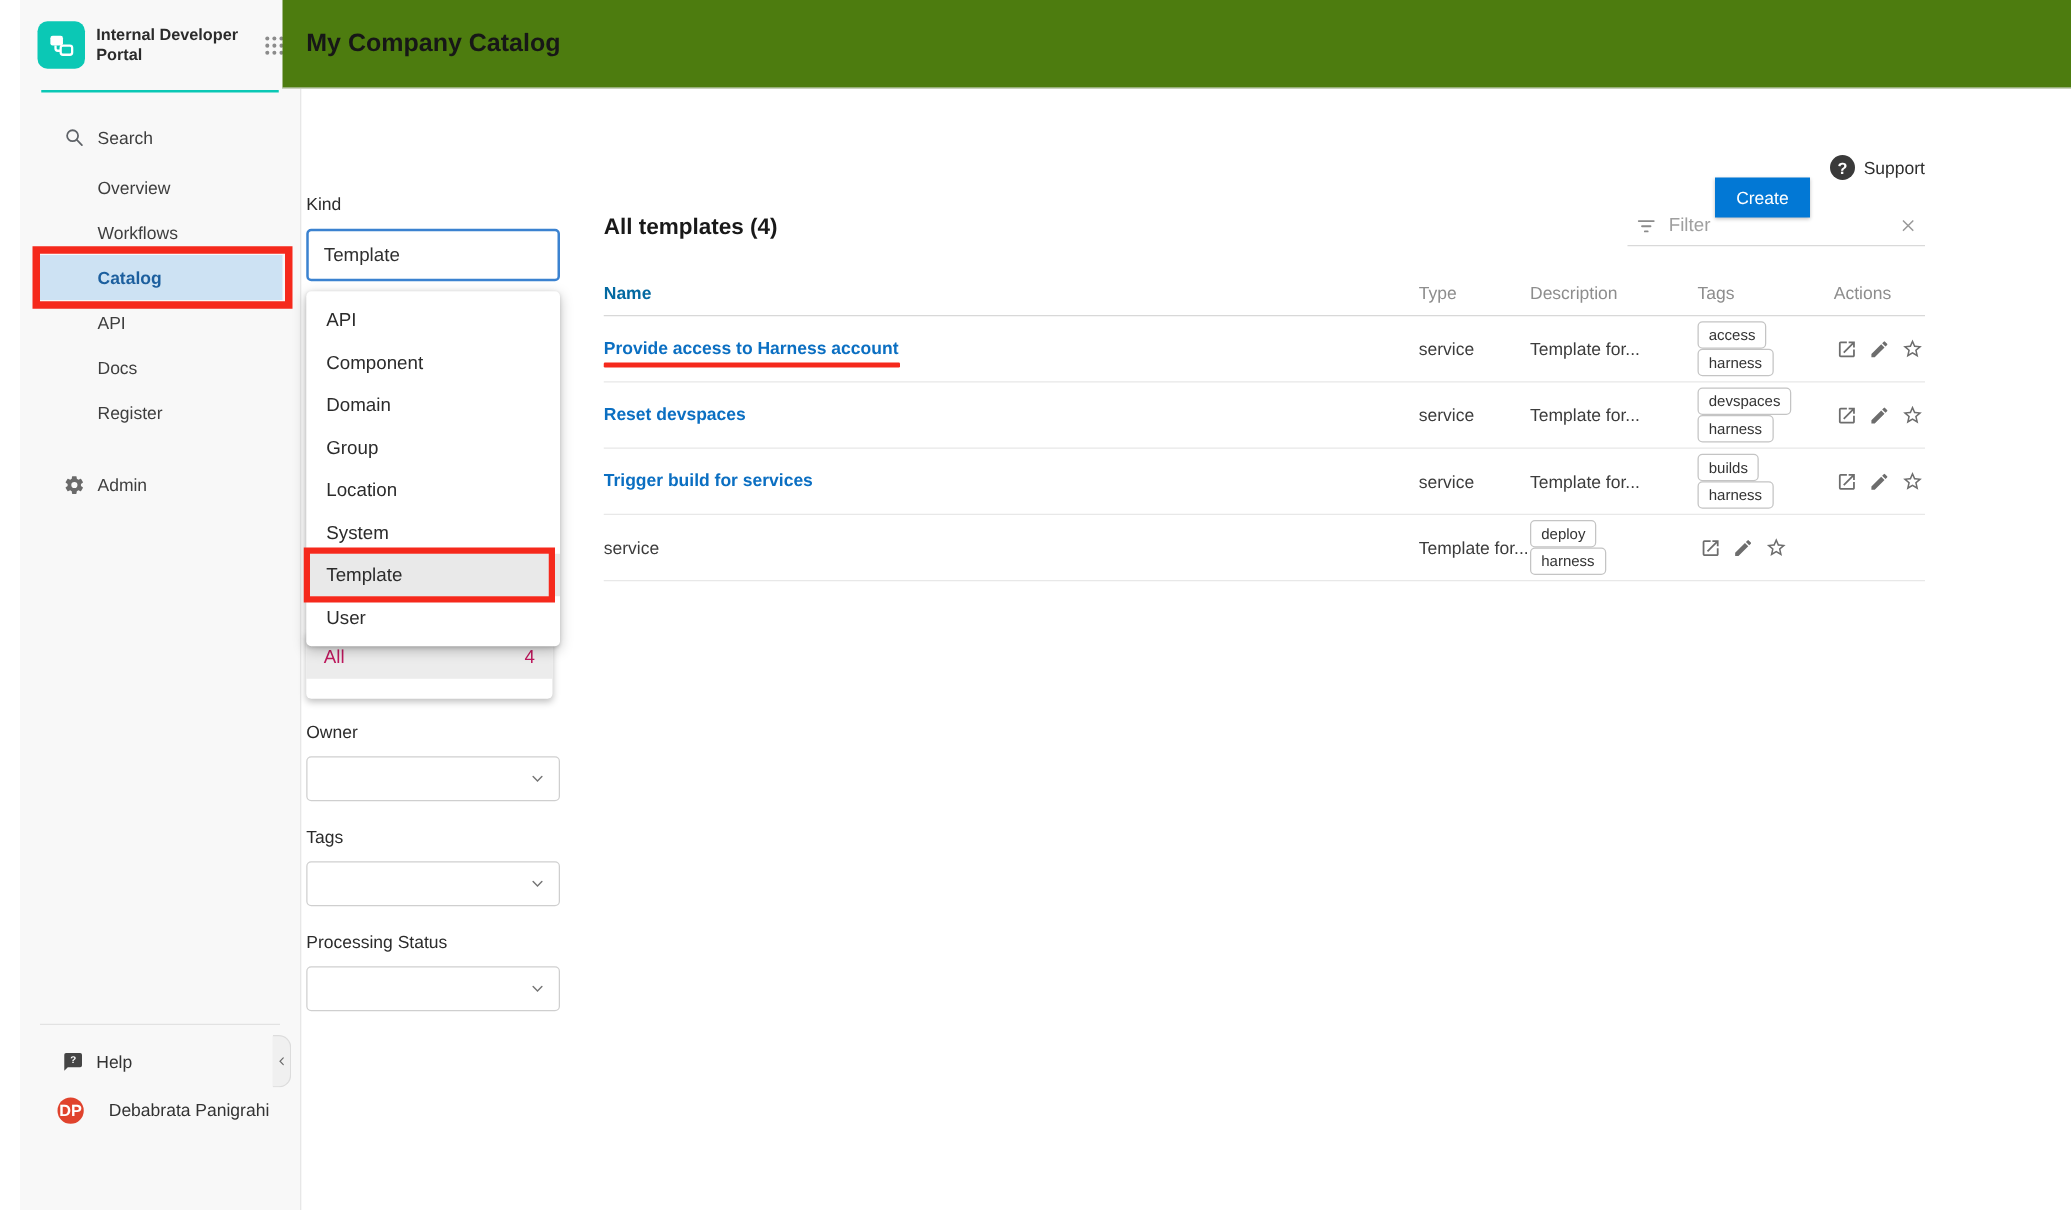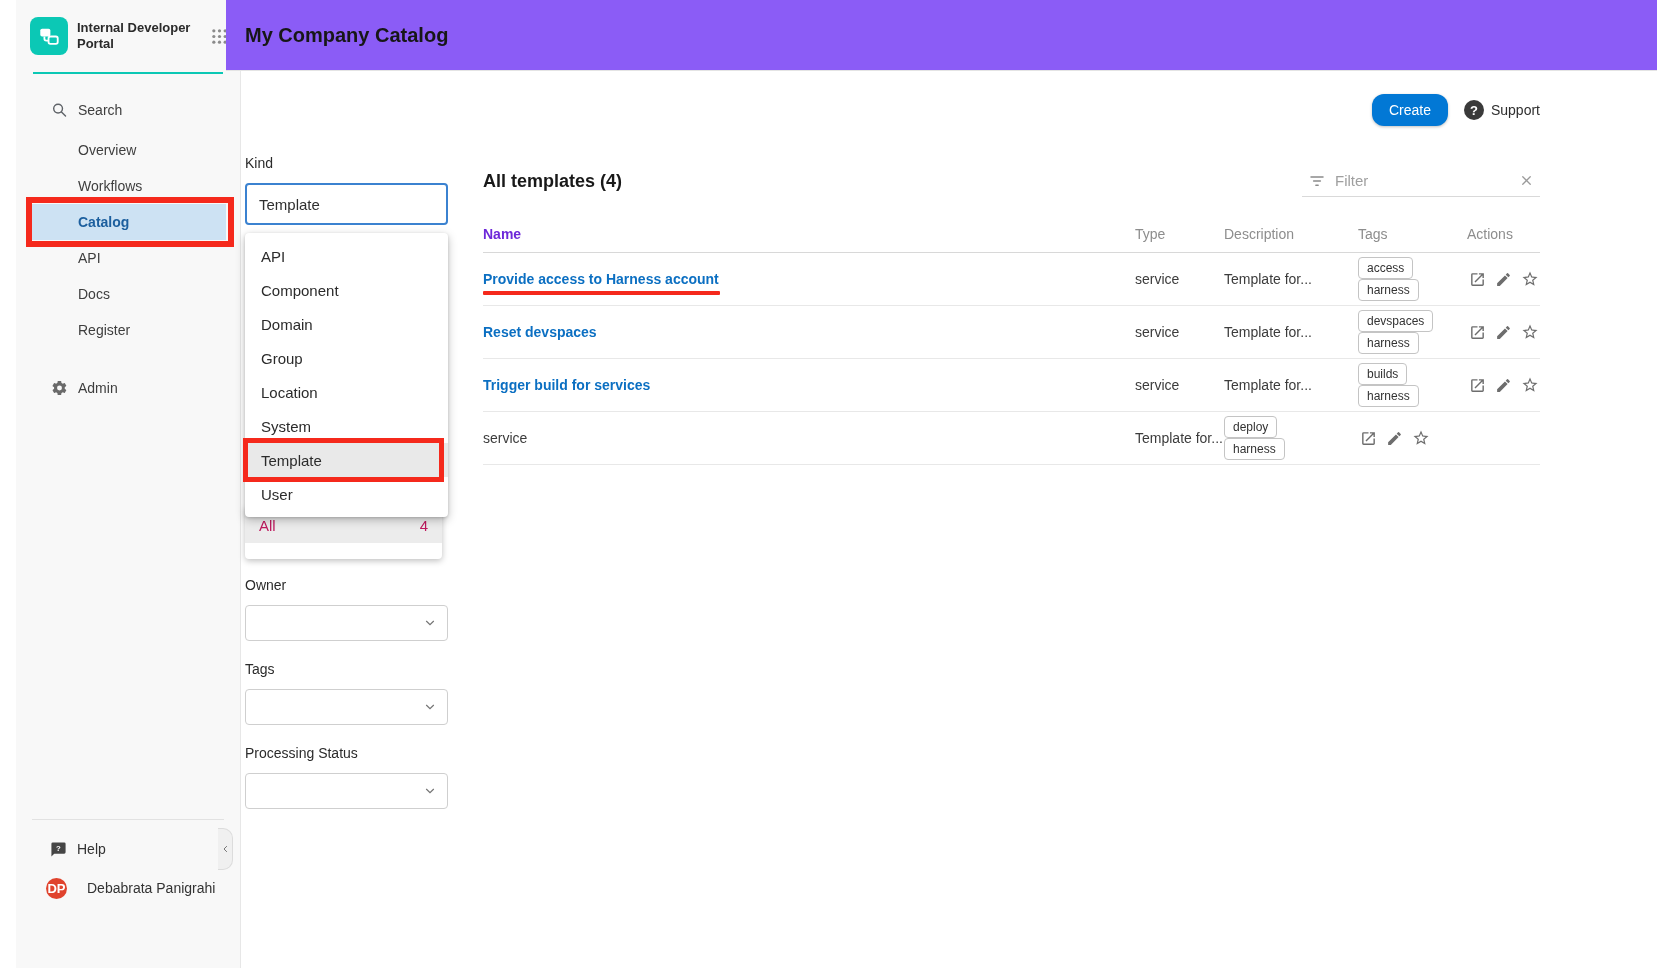--- a/index.html
+++ b/index.html
@@ -57,31 +57,32 @@
 
   .collapse-handle {
     position:absolute; left:218px; top:828px; width:15px; height:42px; z-index:40;
     background:#f0f0f0; border:1px solid #dcdcdc; border-left:none;
     border-radius:0 10px 10px 0; display:flex; align-items:center; justify-content:center; cursor:pointer;
   }
 
   
   .main-header {
     position:absolute; left:226px; top:0; right:0; height:71px;
-    display:flex; align-items:center; padding-left:19px; background:#8b5cf6;
+    display:flex; align-items:center; padding-left:19px; background:#4d7c0f;
     border-bottom:1px solid #e4e4e4;
   }
   .page-title { font-size:20px; font-weight:700; color:#171717; }
 
   
   .toolbar { position:absolute; top:94px; right:117px; display:flex; align-items:center; gap:16px; z-index:5; }
   .create-btn {
-    background:var(--accent,#0278d5); color:#fff; border:none; border-radius:12px;
+    background:var(--accent,#0278d5); color:#fff; border:none; border-radius:0;
     font-size:14px; font-family:inherit; padding:8px 17px; cursor:pointer;
     box-shadow:0 1px 3px rgba(0,0,0,.25);
+    margin-top:48px;
   }
   .support { display:flex; align-items:center; gap:7px; cursor:pointer; }
   .q-circle {
     width:20px; height:20px; border-radius:50%; background:#3a3a3a; color:#fff;
     font-size:13px; font-weight:700; display:flex; align-items:center; justify-content:center;
   }
   .support-label { font-size:14px; color:#2e2e2e; }
 
   
   .filters { position:absolute; left:245px; top:155px; width:203px; }
@@ -134,21 +135,21 @@
     flex:1; border:none; outline:none; background:transparent;
     font-family:inherit; font-size:15px; color:#333; min-width:0;
   }
   .filter-box input::placeholder { color:#9f9f9f; }
   .filter-box .clear-x { display:flex; cursor:pointer; }
   .filter-box .f-list-icon { display:flex; }
 
   .grid-cols { display:grid; grid-template-columns:652px 89px 134px 109px 1fr; align-items:center; }
   .thead { margin-top:28px; padding-bottom:10px; border-bottom:1px solid #d8d8d8; }
   .thead span { font-size:14px; color:#8d8d8d; }
-  .thead .col-name { color:#6d28d9; font-weight:700; }
+  .thead .col-name { color:#0369a1; font-weight:700; }
 
   .trow { height:53px; border-bottom:1px solid #e8e8e8; }
   .name-link {
     position:relative; display:inline-block; width:fit-content;
     font-size:14px; font-weight:700; color:var(--link,#0b6fc2); text-decoration:none; cursor:pointer;
   }
   .annotate-underline::after {
     content:""; position:absolute; left:0; right:-1px; bottom:-8px; height:4px;
     background:var(--annotation,#f5291c); border-radius:1px;
   }

